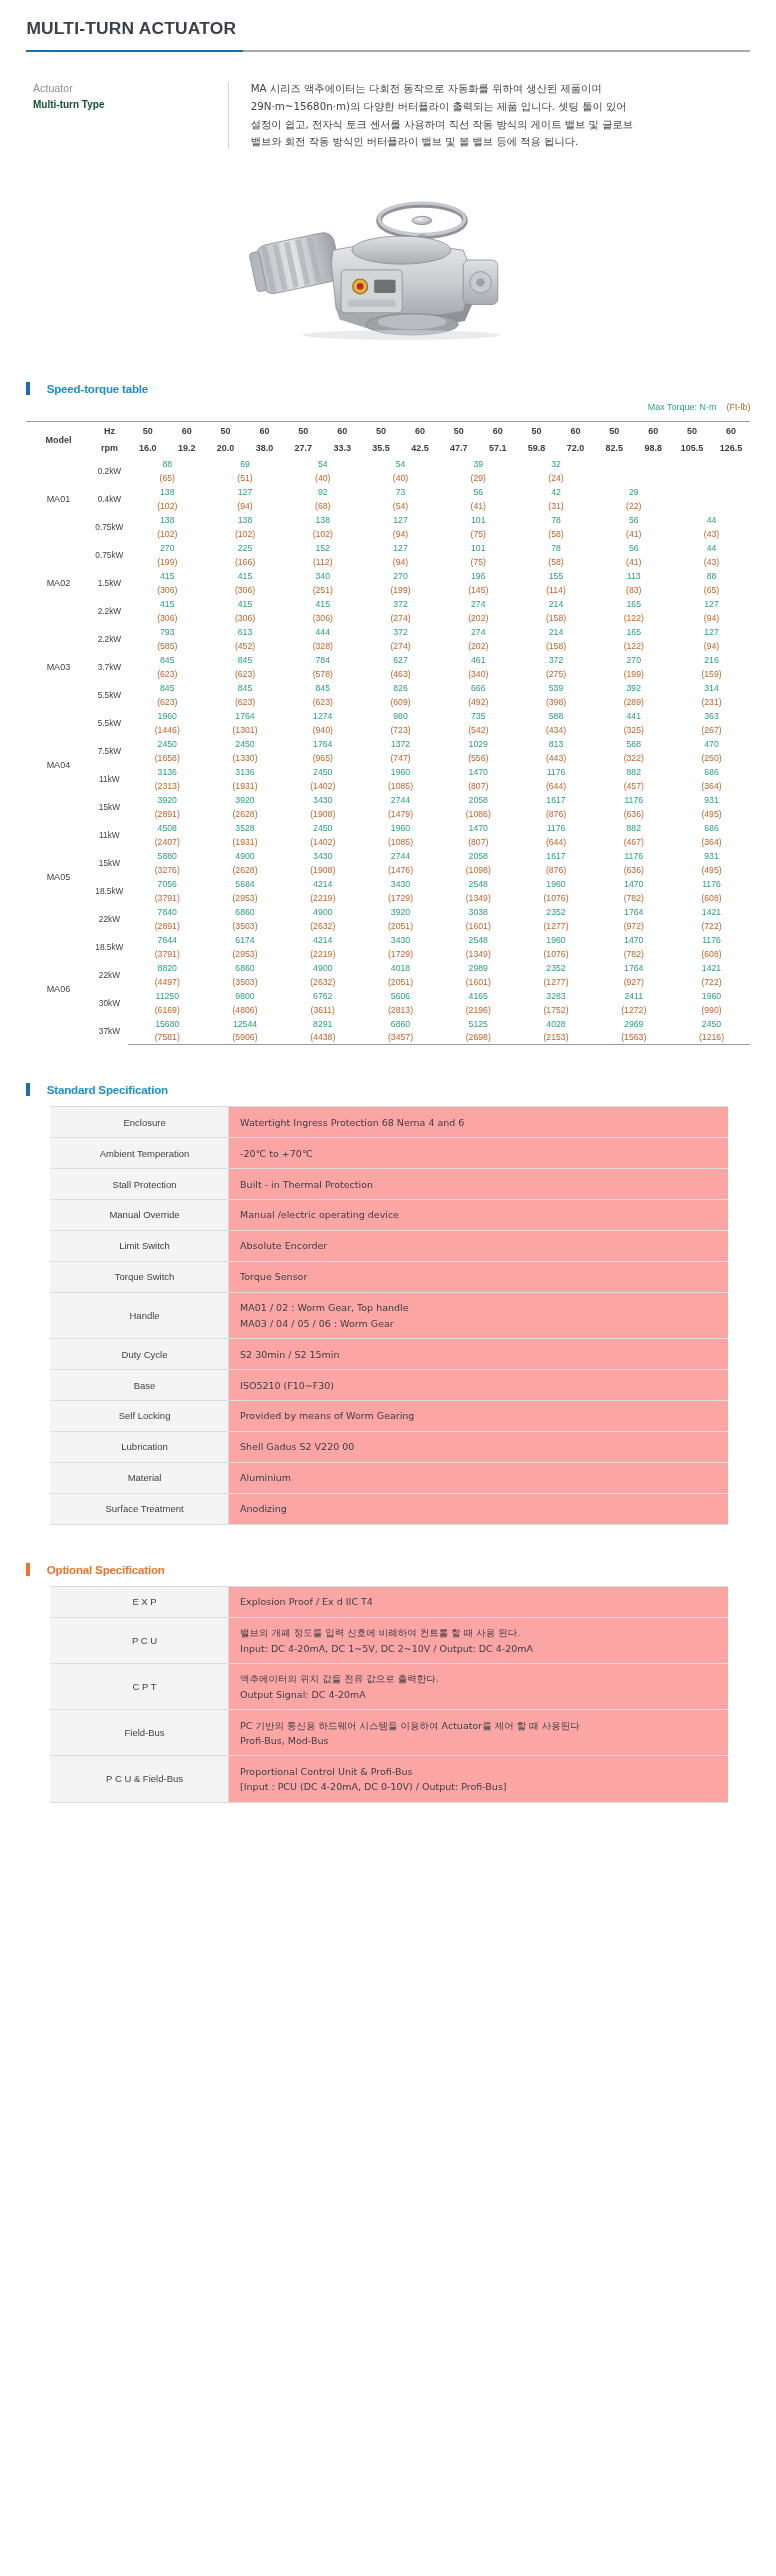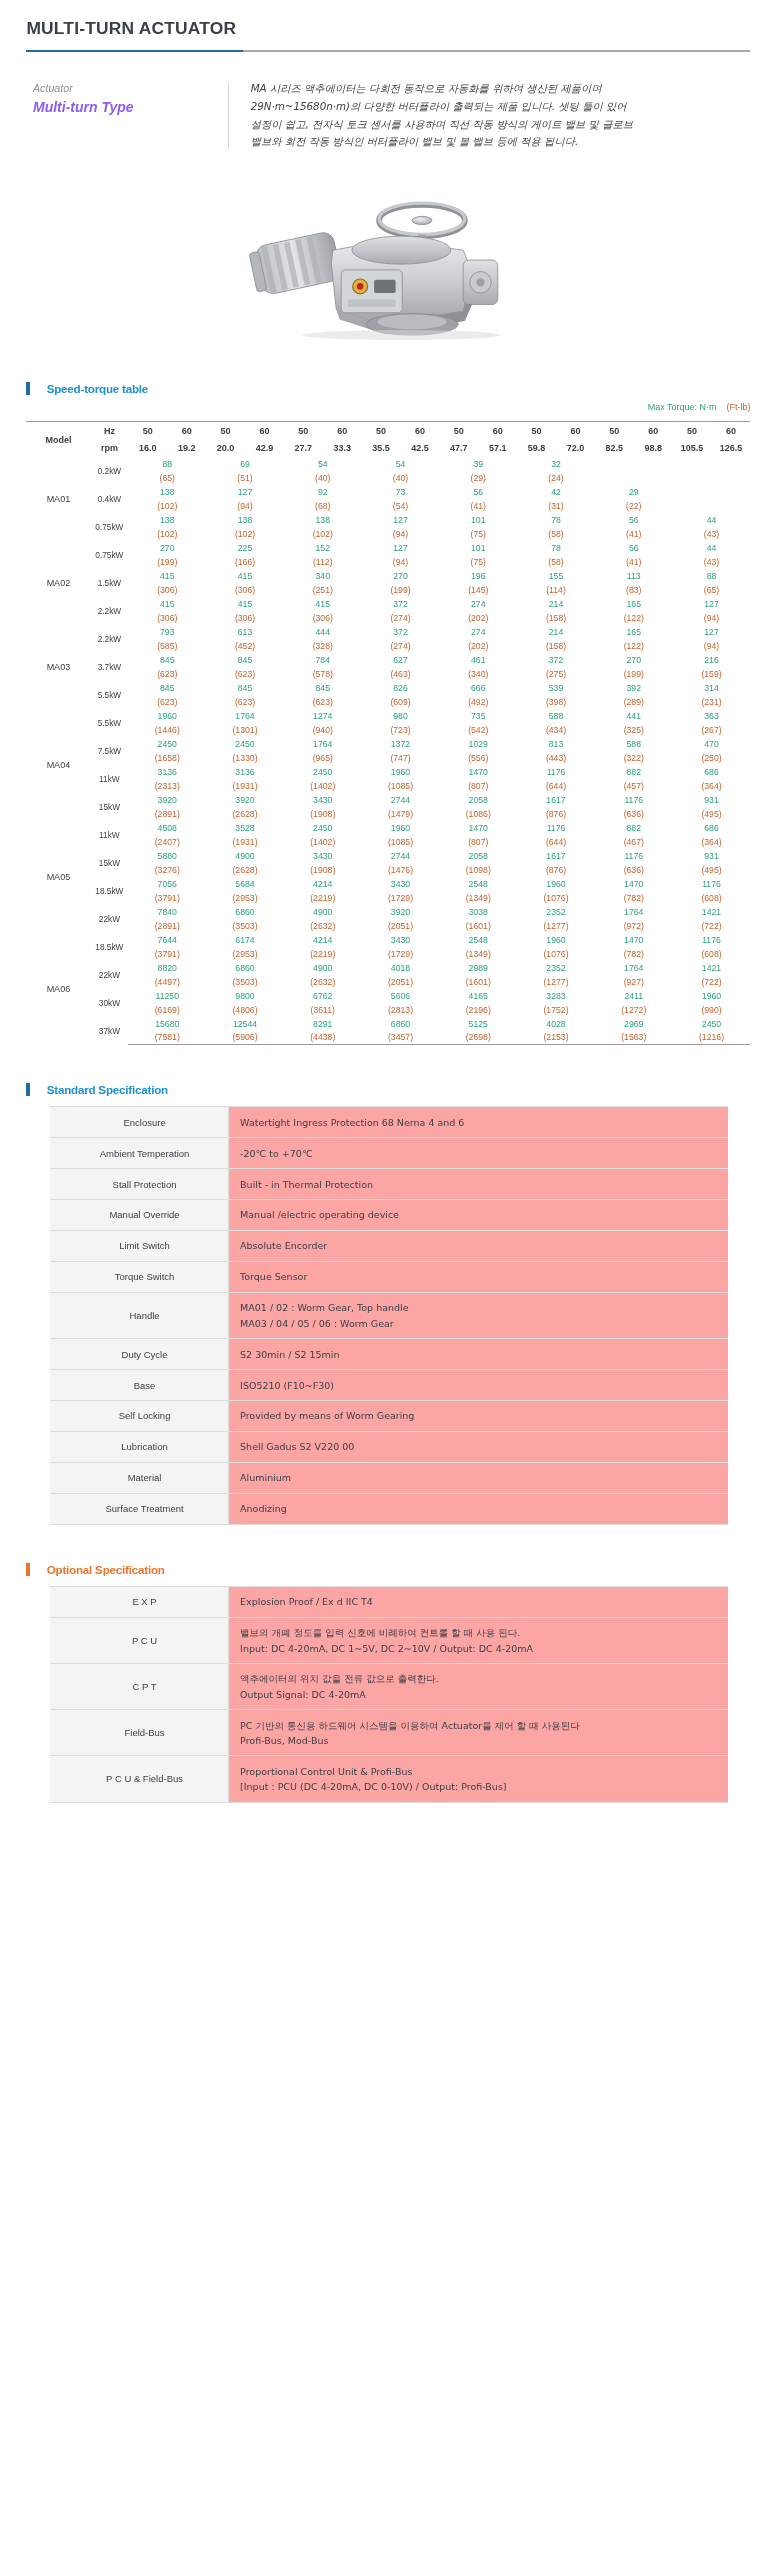--- a/index.html
+++ b/index.html
@@ -33,36 +33,35 @@
     position:absolute; left:0; top:0;
     width:217px; height:2.5px;
     background:#1c6ea4;
   }
 
   
   .intro{
     display:flex;
     margin:28px 0 0 26.4px;
     width:724px;
-    font-style:italic;
   }
   .intro-left{
     width:202px;
     padding-top:1.7px;
     padding-left:6.6px;
   }
   .intro-kicker{
     font-size:10.7px;
     color:#8d9196;
     margin-bottom:5px;
   }
   .intro-head{
-    font-size:14px;
+    font-size:10px;
     font-weight:bold;
-    color:#8b5cf6;
+    color:#14532d;
   }
   .intro-divider{
     width:0.8px;
     background:#d6d6d6;
     margin:1.7px 0 1.7px 0;
   }
   .intro-right{
     flex:1;
     padding-left:21.5px;
     font-size:10.3px;
@@ -315,21 +314,21 @@
             <th class="hdr-cell tb-top">50</th>
             <th class="hdr-cell tb-top">60</th>
             <th class="hdr-cell tb-top">50</th>
             <th class="hdr-cell tb-top last">60</th>
           </tr>
           <tr>
             <th class="hdr-cell hz-label">rpm</th>
             <th class="hdr-cell">16.0</th>
             <th class="hdr-cell">19.2</th>
             <th class="hdr-cell">20.0</th>
-            <th class="hdr-cell">42.9</th>
+            <th class="hdr-cell">38.0</th>
             <th class="hdr-cell">27.7</th>
             <th class="hdr-cell">33.3</th>
             <th class="hdr-cell">35.5</th>
             <th class="hdr-cell">42.5</th>
             <th class="hdr-cell">47.7</th>
             <th class="hdr-cell">57.1</th>
             <th class="hdr-cell">59.8</th>
             <th class="hdr-cell">72.0</th>
             <th class="hdr-cell">82.5</th>
             <th class="hdr-cell">98.8</th>

